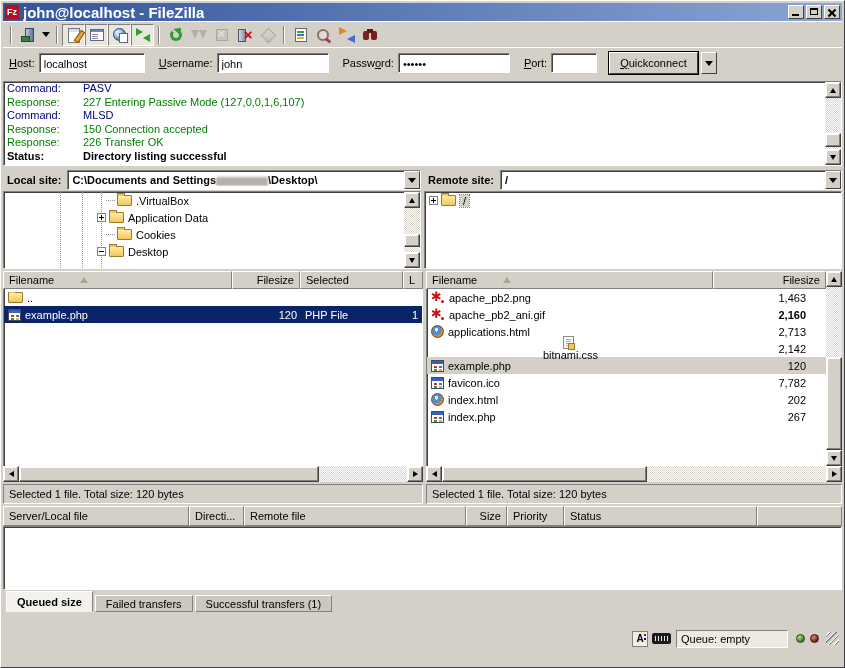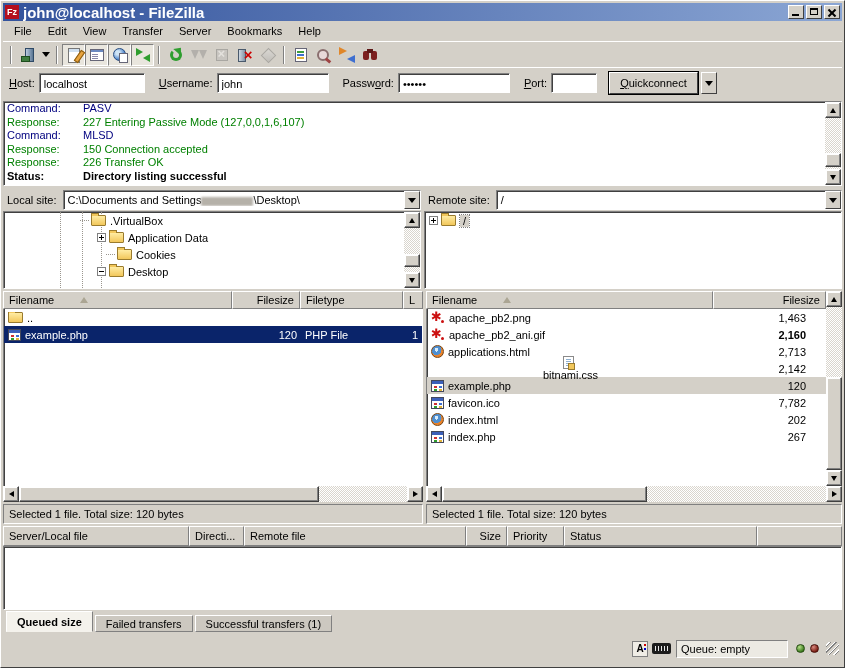--- a/index.html
+++ b/index.html
@@ -114,21 +114,21 @@
                 border-top-color:#fff; border-left-color:#fff; box-shadow:inset -1px -1px 0 #808080, inset 1px 1px 0 #fff; }
   .hscroll { height:16px; flex:none; display:flex; }
   .hscroll .mid { flex:1; position:relative; }
   .sb-thumb-h { position:absolute; top:0; bottom:0; background:#d4d0c8; border:1px solid #404040;
                 border-top-color:#fff; border-left-color:#fff; box-shadow:inset -1px -1px 0 #808080, inset 1px 1px 0 #fff; }
 
   
   .sites-row { height:100px; flex:none; display:flex; }
   .vsplit { width:3px; flex:none; }
   .site-panel { flex:1; display:flex; flex-direction:column; min-width:0; }
-  .site-head { height:22px; flex:none; display:flex; align-items:center; font-size:11px; }
+  .site-head { height:22px; flex:none; display:flex; align-items:center; font-size:11px;font-weight:bold; }
   .site-label { padding:0 6px 0 4px; white-space:nowrap; }
   .combo { flex:1; height:20px; display:flex; align-items:center; min-width:0; }
   .combo-text { flex:1; padding:0 4px; white-space:nowrap; overflow:hidden; font-size:11px; }
   .combo-btn { width:16px; height:18px; flex:none; background:#d4d0c8; border:1px solid;
                border-color:#fff #404040 #404040 #fff; display:flex; align-items:center; justify-content:center; }
   .redact { display:inline-block; width:52px; height:9px; background:#b5b1a9; filter:blur(1.2px); border-radius:1px; vertical-align:middle; }
   .tree { flex:1; background:#fff; position:relative; overflow:hidden; font-size:11px;
           border:1px solid; border-color:#808080 #fff #fff #808080; box-shadow:inset 1px 1px 0 #404040; }
   .tree-guide { position:absolute; top:0; bottom:0; width:1px; border-left:1px dotted #9a968e; }
   .tree-row { height:17px; display:flex; align-items:center; }
@@ -211,29 +211,20 @@
 <div class="window">
 
   <div class="titlebar">
     <div class="logo">Fz</div>
     <div class="title-text">john@localhost - FileZilla</div>
     <div class="win-btn btn-min"></div>
     <div class="win-btn btn-max"></div>
     <div class="win-btn btn-close"></div>
   </div>
 
-  <div class="menubar">
-    <span class="menu-item">File</span>
-    <span class="menu-item">Edit</span>
-    <span class="menu-item">View</span>
-    <span class="menu-item">Transfer</span>
-    <span class="menu-item">Server</span>
-    <span class="menu-item">Bookmarks</span>
-    <span class="menu-item">Help</span>
-  </div>
 
   <div class="toolbar">
     <div class="tb-sep"></div>
     <div class="tb-btn">
         <span class="ic ic-server"></span>
       </div>
     <div class="tb-drop">
         <span class="tri-down"></span>
       </div>
     <div class="tb-sep"></div>
@@ -341,21 +332,21 @@
           <span class="combo-text"><span>C:\Documents and Settings</span><span class="redact"></span><span>\Desktop\</span></span>
           <span class="combo-btn">
               <span class="tri-down"></span>
             </span>
         </div>
       </div>
       <div class="tree">
         <div class="tree-guide" style="left:56px;"></div>
         <div class="tree-guide" style="left:78px;"></div>
         <div class="tree-guide" style="left:97px;"></div>
-        <div class="tree-row" style="padding-left:76px;">
+        <div class="tree-row" style="padding-left:102px;">
             <span class="dots"></span>
             <span class="icon-folder"></span>
             <span>.VirtualBox</span>
           </div>
         <div class="tree-row" style="padding-left:93px;">
             <span class="expander plus"></span>
             <span class="icon-folder"></span>
             <span>Application Data</span>
           </div>
         <div class="tree-row" style="padding-left:102px;">
@@ -406,21 +397,21 @@
       <div class="panel-body">
         <div class="col-head-row">
           <div class="col-head" style="width:229px;">
               <span>Filename</span>
               <span class="sort-arrow"></span>
             </div>
           <div class="col-head num" style="width:68px;">
               <span>Filesize</span>
             </div>
           <div class="col-head" style="width:103px;">
-              <span>Filetype</span>
+              <span>Selected</span>
             </div>
           <div class="col-head" style="flex:1;">
               <span>L</span>
             </div>
         </div>
         <div class="file-list">
           <div class="file-row">
             <div class="cell" style="width:229px;">
                 <span class="fic icon-folder"></span>
                 <span>..</span>

